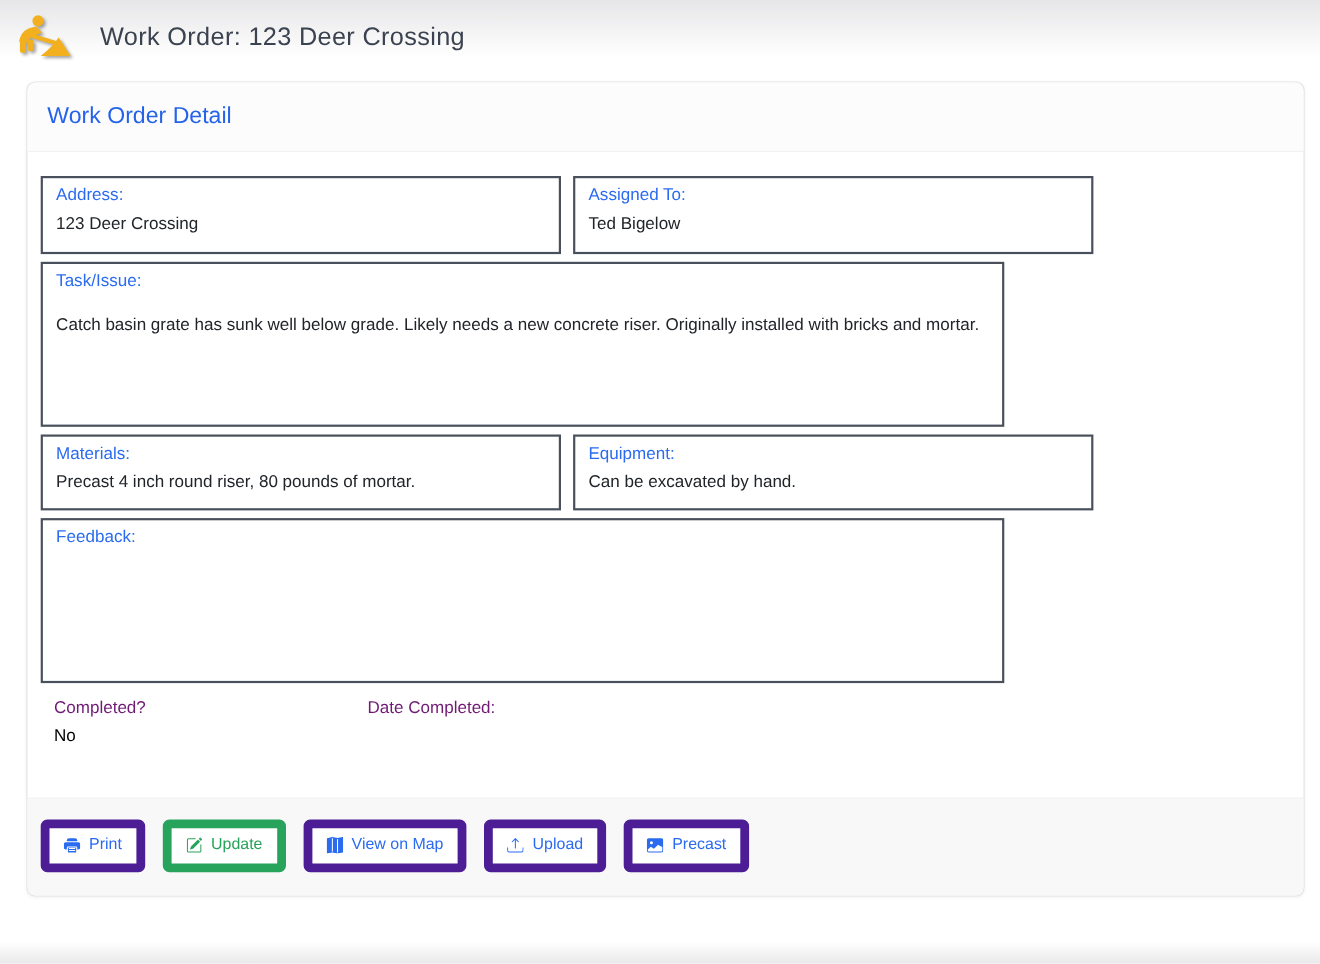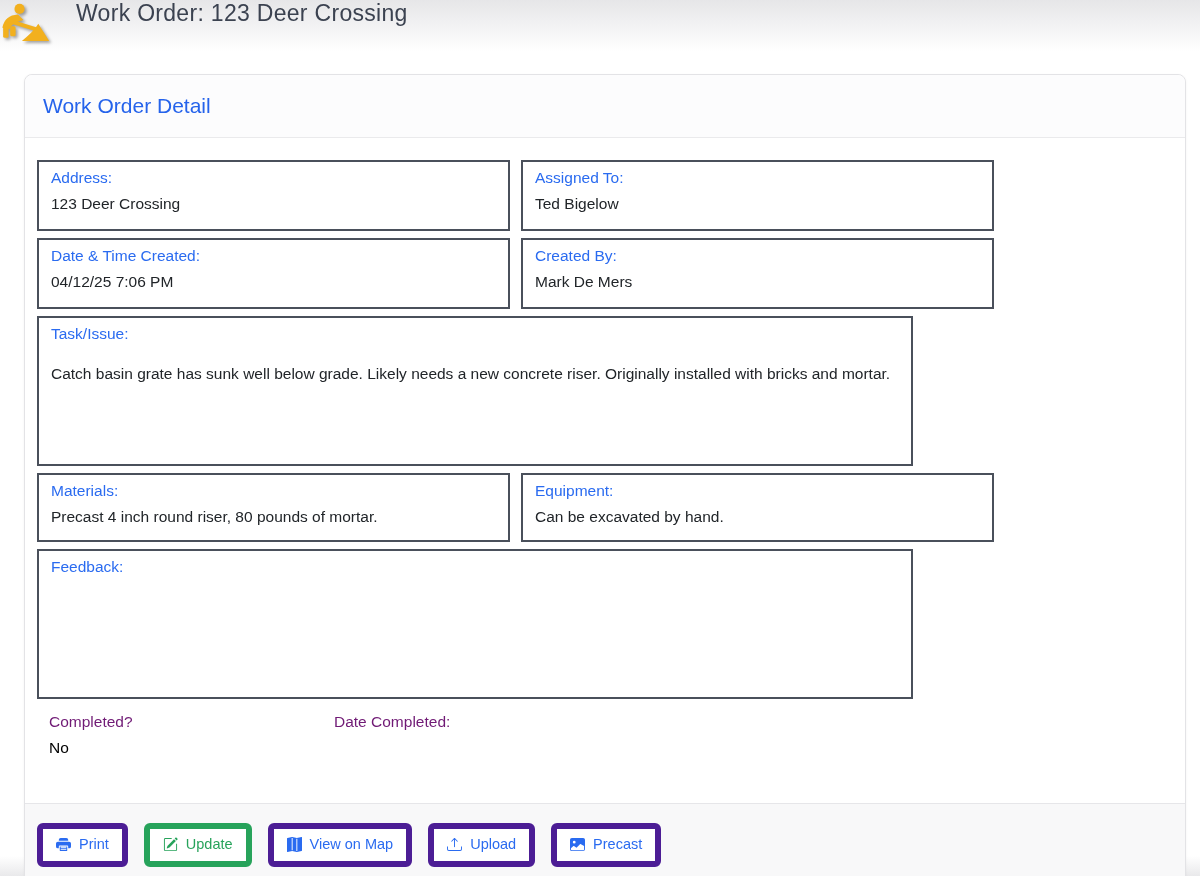--- a/index.html
+++ b/index.html
@@ -7,20 +7,22 @@
   body {
     font-family: "Liberation Sans", "DejaVu Sans", sans-serif;
     background: linear-gradient(180deg, #e6e6e8 0%, #ffffff 52px, #ffffff 856px, #e9e9eb 100%);
     overflow: hidden;
   }
 
   
   .page-header {
     height: 66px;
     display: flex;
+    align-items: center;
+    padding-left: 15px;
   }
   .worker-icon {
     width: 50px; height: 46px;
     filter: drop-shadow(2px 2px 1.5px rgba(0,0,0,0.35));
     flex: 0 0 auto;
   }
   .page-title {
     margin-left: 26px;
     font-size: 23px;
     font-weight: 500;
@@ -74,21 +76,21 @@
     border-radius: 0 0 8px 8px;
     padding: 19px 12px 21px 12px;
     display: flex;
     gap: 16px;
   }
   .btn {
     display: inline-flex;
     align-items: center;
     gap: 8px;
     background: #ffffff;
-    border: 6px solid #4c1d95;
+    border: 8px solid #4c1d95;
     color: #2a6bf0;
     border-radius: 6px;
     padding: 5px 13px 6px 13px;
     font-family: inherit;
     font-size: 14.5px;
     font-weight: 500;
     line-height: 1.4;
     cursor: pointer;
   }
   .btn.green { border-color: #27a35b; color: #27a35b; }
@@ -122,30 +124,20 @@
         <div class="fbox">
           <div class="flabel">Address:</div>
           <div class="fvalue">123 Deer Crossing</div>
         </div>
         <div class="fbox">
           <div class="flabel">Assigned To:</div>
           <div class="fvalue">Ted Bigelow</div>
         </div>
       </div>
 
-      <div class="frow">
-        <div class="fbox">
-          <div class="flabel">Date &amp; Time Created:</div>
-          <div class="fvalue">04/12/25 7:06 PM</div>
-        </div>
-        <div class="fbox">
-          <div class="flabel">Created By:</div>
-          <div class="fvalue">Mark De Mers</div>
-        </div>
-      </div>
 
       <div class="fbox full tall" style="margin-bottom:7px;">
         <div class="flabel">Task/Issue:</div>
         <div class="fvalue task-gap" style="max-width:900px;">Catch basin grate has sunk well below grade. Likely needs a new concrete riser. Originally installed with bricks and mortar.</div>
       </div>
 
       <div class="frow">
         <div class="fbox" style="min-height:69px;">
           <div class="flabel">Materials:</div>
           <div class="fvalue">Precast 4 inch round riser, 80 pounds of mortar.</div>

